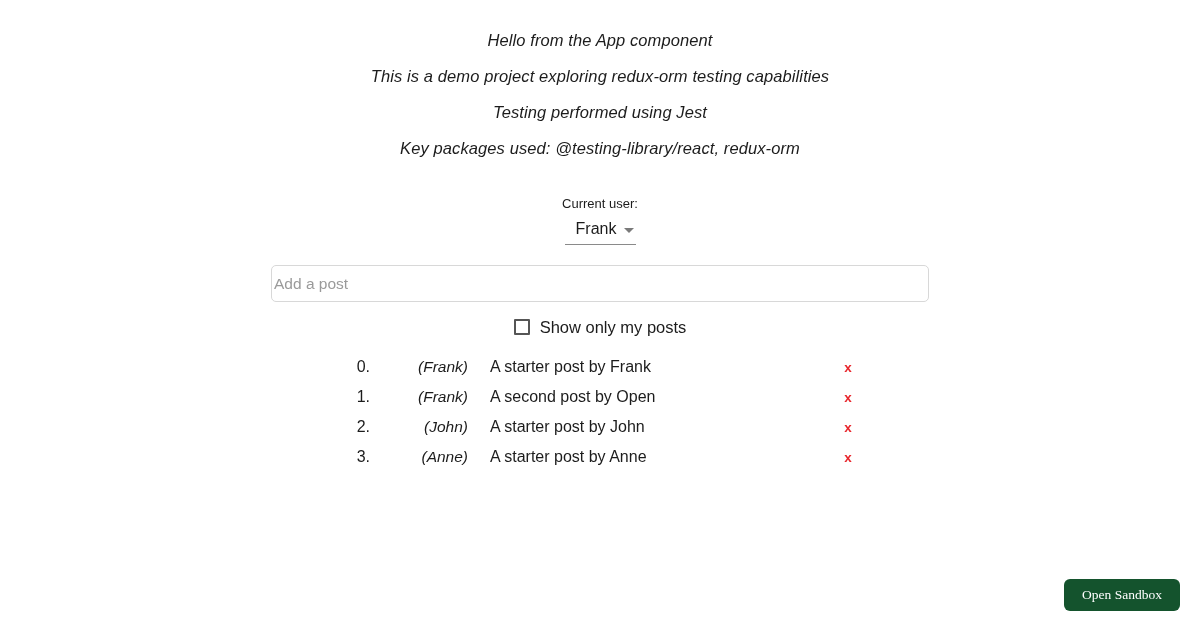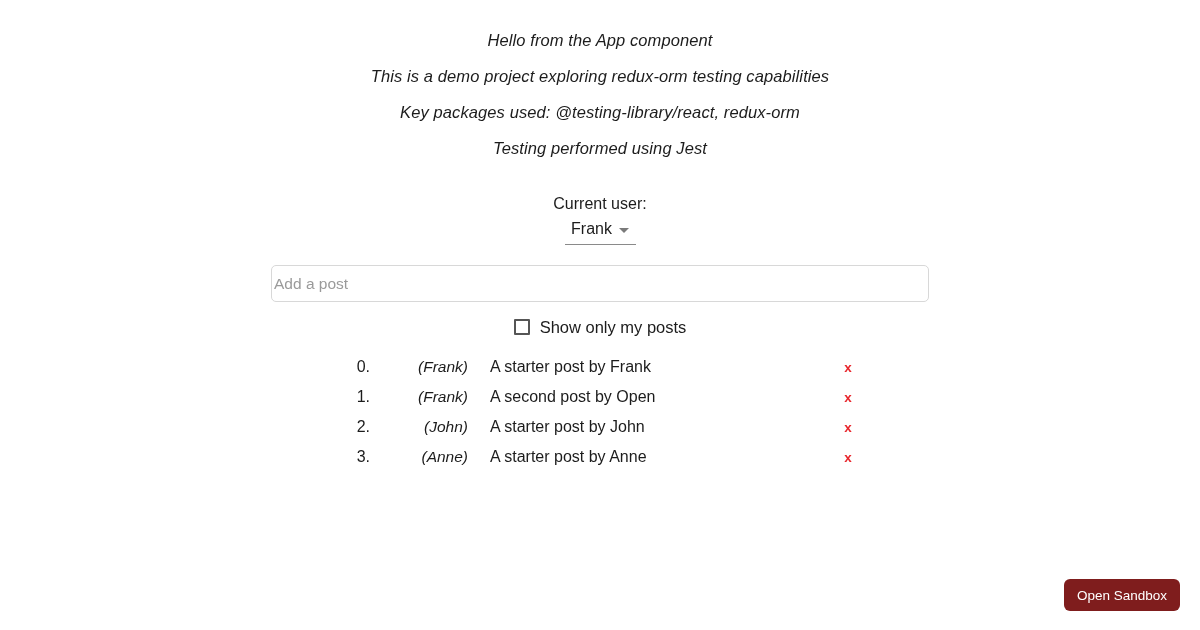--- a/index.html
+++ b/index.html
@@ -36,33 +36,33 @@
     letter-spacing: 0.1px;
   }
   .intro-line:nth-child(1) { margin-bottom: 16px; }
 
   
   .user-block {
     text-align: center;
     margin-top: 36px;
   }
   .user-label {
-    font-size: 16px;
+    font-size: 13px;
     line-height: 20px;
     color: #1c1c1c;
     margin-bottom: 5px;
   }
   .select-wrap {
     display: inline-block;
     position: relative;
   }
   .user-select {
     display: inline-flex;
     align-items: center;
-    justify-content: center;
+    justify-content: flex-end;
     gap: 7px;
     min-width: 67px;
     padding: 0 2px 5px 2px;
     border-bottom: 1px solid #8a8a8a;
     cursor: pointer;
     user-select: none;
   }
   .user-select-value {
     font-size: 16px;
     line-height: 20px;
@@ -171,42 +171,42 @@
   }
 
   
   .open-sandbox {
     position: absolute;
     left: 1064px;
     top: 579px;
     width: 116px;
     height: 32px;
     border-radius: 6px;
-    background: #7f1d1d;
+    background: #14532d;
     color: #ffffff;
     font-size: 13.5px;
-    font-family: Liberation Sans, sans-serif;
+    font-family: Liberation Serif, serif;
     display: flex;
     align-items: center;
     justify-content: center;
     cursor: pointer;
     border: none;
     user-select: none;
   }
 </style>
 </head>
 <body>
 
 <div class="app">
 
   <div class="intro">
     <p class="intro-line">Hello from the App component</p>
     <p class="intro-line">This is a demo project exploring redux-orm testing capabilities</p>
+    <p class="intro-line">Testing performed using Jest</p>
     <p class="intro-line">Key packages used: @testing-library/react, redux-orm</p>
-    <p class="intro-line">Testing performed using Jest</p>
   </div>
 
   <div class="user-block">
     <div class="user-label">Current user:</div>
     <div class="select-wrap">
       <div class="user-select">
         <span class="user-select-value">Frank</span>
         <span class="caret"></span>
       </div>
     </div>

